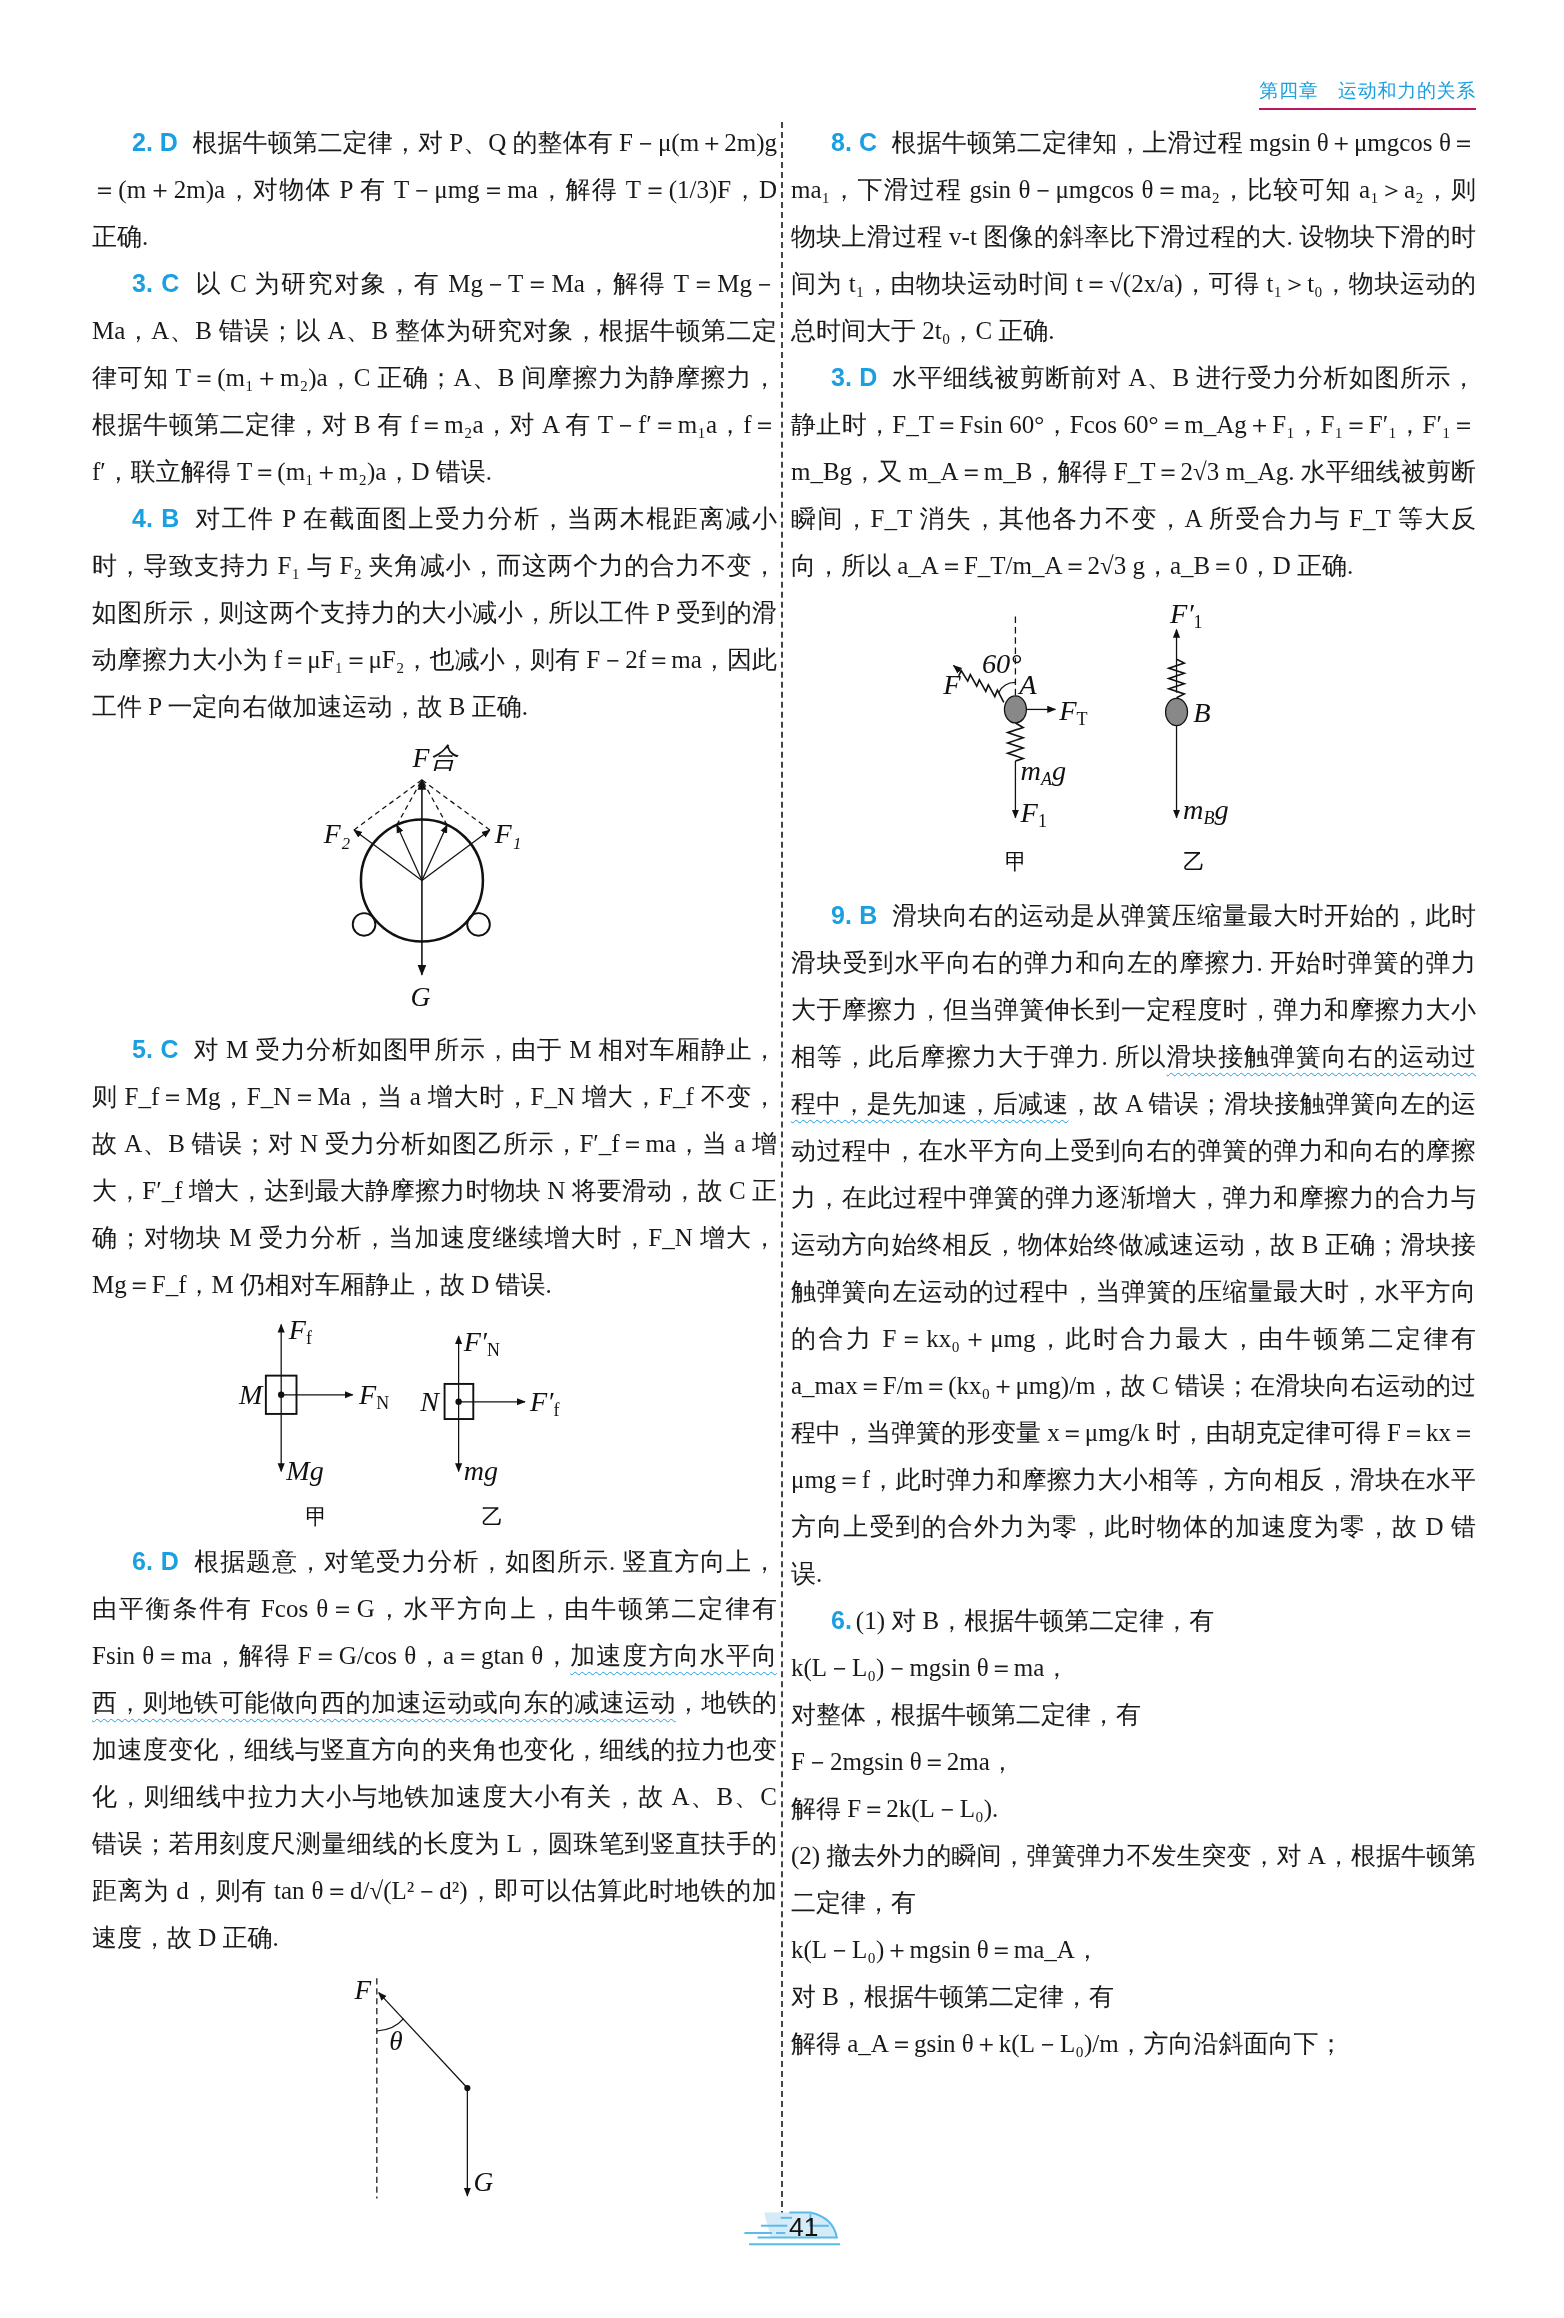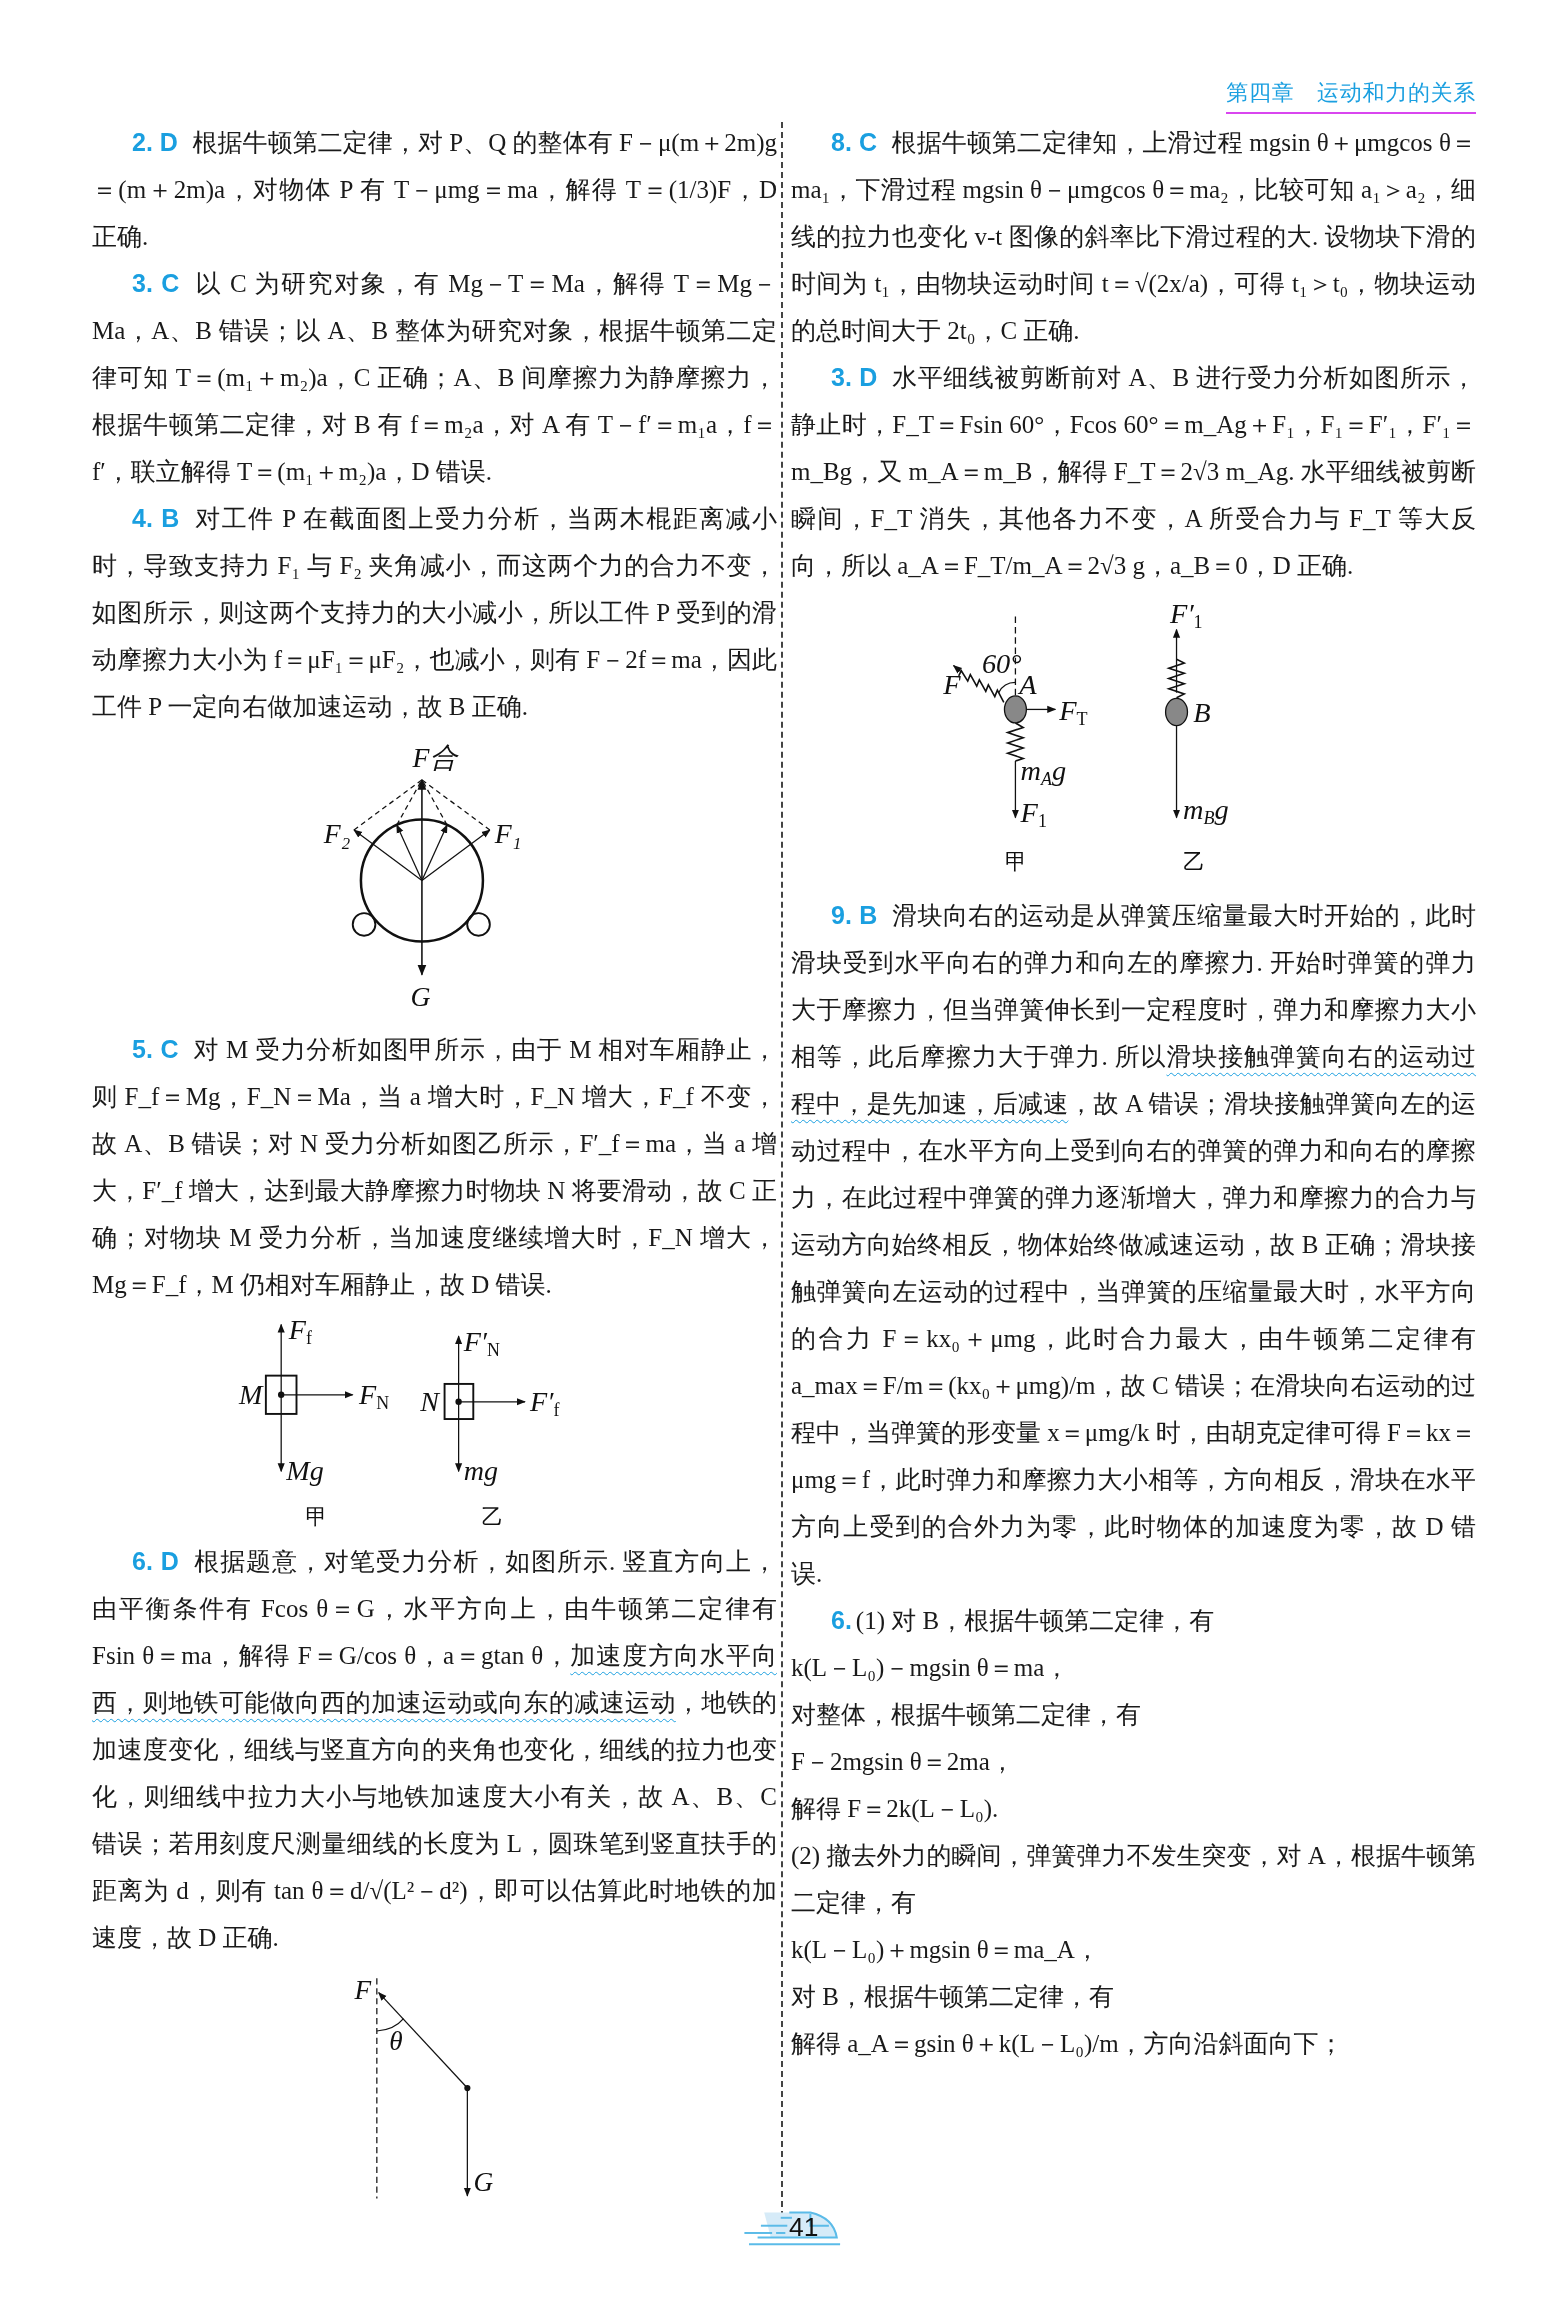--- a/index.html
+++ b/index.html
@@ -1,19 +1,19 @@
 <!DOCTYPE html>
 <html style="font-size:10.5px"><head>
 <meta charset="utf-8">
 <style>
   html, body { margin: 0; padding: 0; background: #ffffff; }
   body { width: 1564px; height: 2319px; position: relative; overflow: hidden;
          font-family: "Liberation Serif", "DejaVu Serif", serif; color: #1a1a1a; }
   .header { position: absolute; left: 1173px; top: 78px; width: 303px; text-align: right; }
-  .header-title { font-family: "Liberation Sans", "DejaVu Sans", sans-serif; font-size: 22px; color: #1a9fe0; letter-spacing: 0.7px; padding-bottom: 4px; border-bottom: 2px solid #d946ef; display: inline-block; }
+  .header-title { font-family: "Liberation Sans", "DejaVu Sans", sans-serif; font-size: 19px; color: #1a9fe0; letter-spacing: 0.7px; padding-bottom: 4px; border-bottom: 2px solid #be185d; display: inline-block; }
   .col { position: absolute; top: 119px; width: 685px; font-size: 25px; line-height: 47px; }
   .col-left { left: 92px; }
   .col-right { left: 791px; }
   .divider { position: absolute; left: 781px; top: 122px; height: 2095px; border-left: 2px dashed #444; }
   .para { margin: 0; text-align: justify; text-align-last: left; }
   .num { color: #1a9fe0; font-weight: bold; font-family: "Liberation Sans", "DejaVu Sans", sans-serif; margin-right: 14.5px; margin-left: 40px; }
   .wavy { text-decoration: underline wavy #1a9fe0; text-decoration-thickness: 1.3px; text-underline-offset: 6.6px; }
   .fig { display: block; margin: 6.6px auto; }
   .svglabel { font-family: "Liberation Serif", "DejaVu Serif", serif; font-style: italic; font-size: 44px; fill: #111; }
   .svgsub { font-family: "Liberation Serif", "DejaVu Serif", serif; font-size: 28px; fill: #111; }
@@ -126,21 +126,21 @@
     <path d="M82,100 Q110,98 125,80" fill="none" stroke="#111" stroke-width="2"></path>
     <text class="svglabel" x="46" y="48">F</text>
     <text class="svglabel" x="102" y="130">θ</text>
     <text class="svglabel" x="238" y="358">G</text>
   </svg>
 </div>
 
 <div class="col col-right">
 
   <p class="para">
-    <span class="num">8. C</span><span>根据牛顿第二定律知，上滑过程 mgsin θ＋μmgcos θ＝ma₁，下滑过程 mgsin θ－μmgcos θ＝ma₂，比较可知 a₁＞a₂，细线的拉力也变化 v-t 图像的斜率比下滑过程的大. 设物块下滑的时间为 t₁，由物块运动时间 t＝√(2x/a)，可得 t₁＞t₀，物块运动的总时间大于 2t₀，C 正确.</span>
+    <span class="num">8. C</span><span>根据牛顿第二定律知，上滑过程 mgsin θ＋μmgcos θ＝ma₁，下滑过程 gsin θ－μmgcos θ＝ma₂，比较可知 a₁＞a₂，则物块上滑过程 v-t 图像的斜率比下滑过程的大. 设物块下滑的时间为 t₁，由物块运动时间 t＝√(2x/a)，可得 t₁＞t₀，物块运动的总时间大于 2t₀，C 正确.</span>
   </p>
 
   <p class="para">
     <span class="num">3. D</span><span>水平细线被剪断前对 A、B 进行受力分析如图所示，静止时，F_T＝Fsin 60°，Fcos 60°＝m_Ag＋F₁，F₁＝F′₁，F′₁＝m_Bg，又 m_A＝m_B，解得 F_T＝2√3 m_Ag. 水平细线被剪断瞬间，F_T 消失，其他各力不变，A 所受合力与 F_T 等大反向，所以 a_A＝F_T/m_A＝2√3 g，a_B＝0，D 正确.</span>
   </p>
 
   <svg class="fig" width="422" height="290" viewBox="0 0 640 450" style="font-size:38px">
     <defs>
       <marker id="ah4" viewBox="0 0 10 10" refX="9" refY="5" markerWidth="7" markerHeight="7" orient="auto">
         <path d="M0,1 L10,5 L0,9 z" fill="#111"></path>

